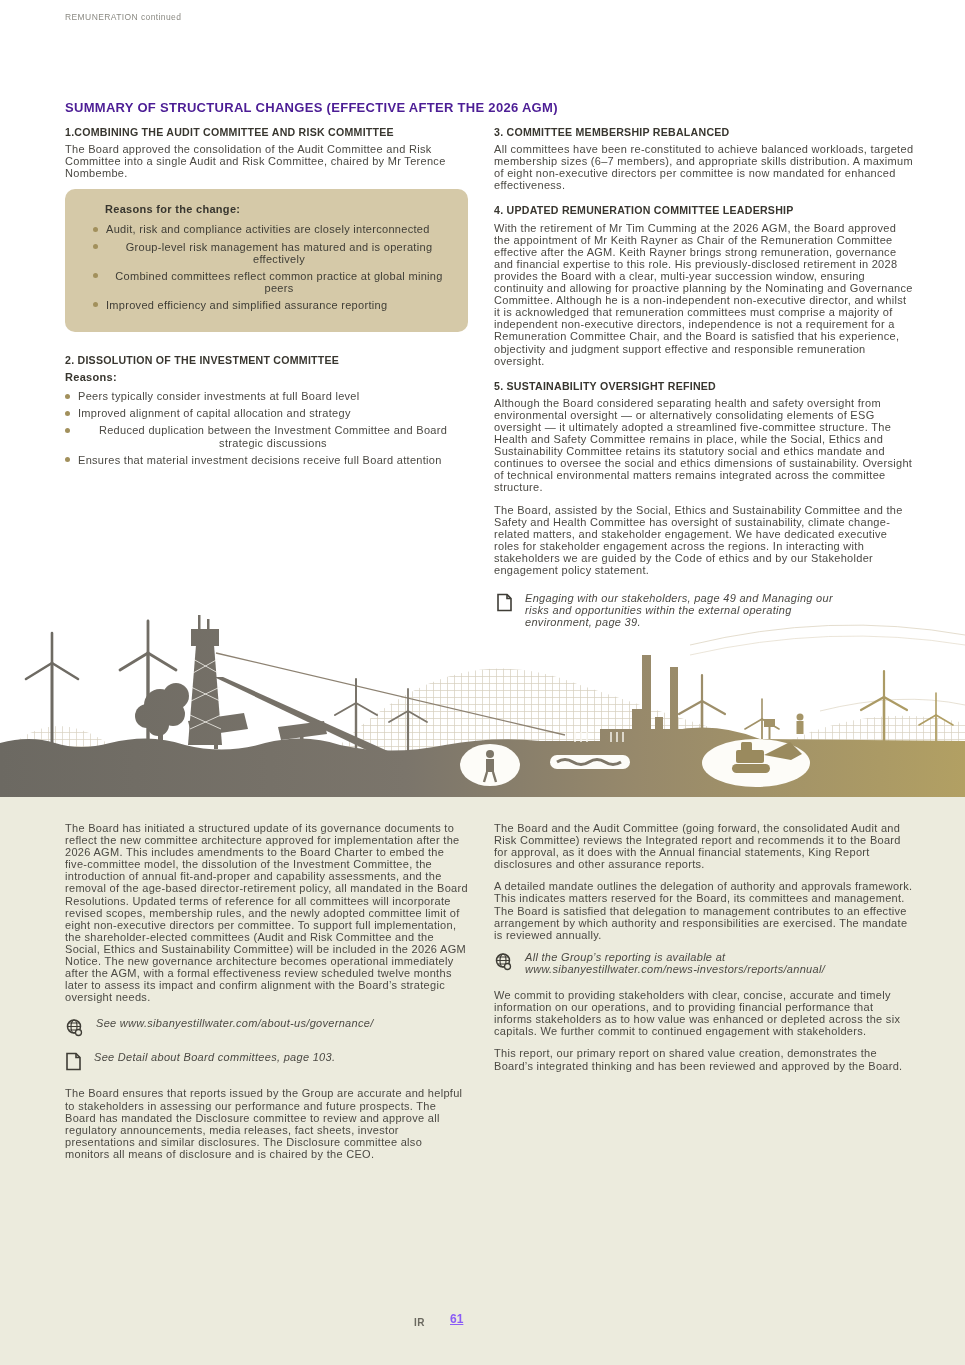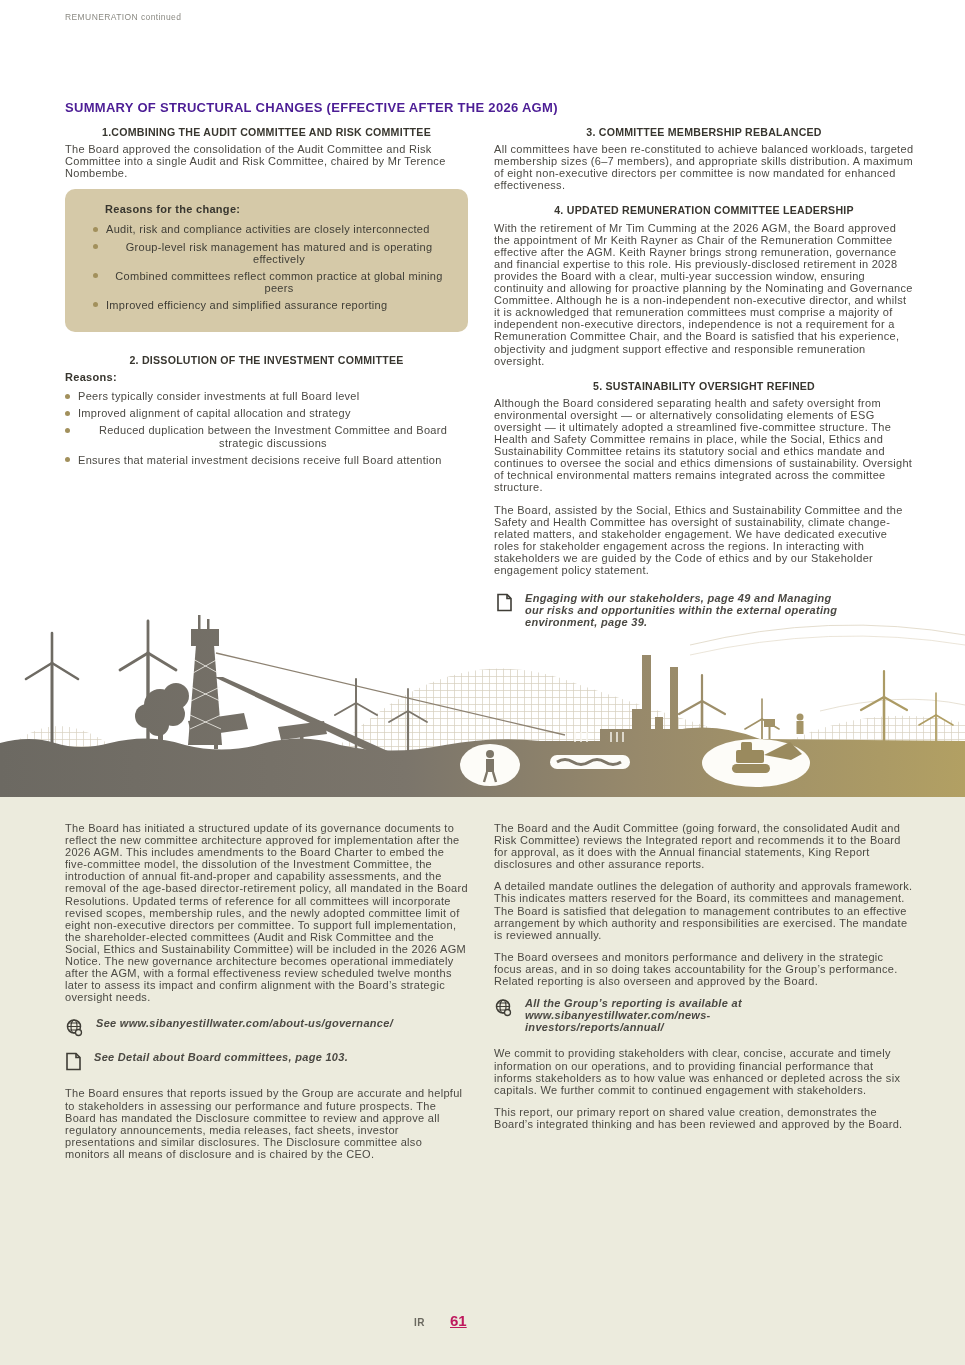--- a/index.html
+++ b/index.html
@@ -6,38 +6,38 @@
   body{
     width:965px;height:1365px;position:relative;background:#ffffff;
     font-family:"Liberation Sans", sans-serif;color:#4b4943;overflow:hidden;
     -webkit-font-smoothing:antialiased;
   }
   .hdr-label{position:absolute;left:65px;top:12px;font-size:8.5px;letter-spacing:.4px;color:#8b8a83;}
   .page-title{position:absolute;left:65px;top:100px;font-size:13px;font-weight:bold;color:#4c1d95;letter-spacing:.3px;}
   .col{position:absolute;font-size:11px;line-height:12.1px;letter-spacing:.3px;color:#4b4943;}
   .col-tl{left:65px;top:126px;width:403px;}
   .col-tr{left:494px;top:126px;width:420px;}
-  h3.sec{font-size:10.6px;font-weight:bold;color:#38362f;margin:0 0 5px 0;letter-spacing:.25px;text-align:center;}
+  h3.sec{font-size:10.6px;font-weight:bold;color:#38362f;margin:0 0 5px 0;letter-spacing:.25px;}
   p.body{margin:0 0 10px 0;}
   .box{background:#d5c9a8;border-radius:10px;padding:14px 16px 16px 28px;margin:6px 0 22px 0;color:#3f3d36;}
   .box .box-h{font-weight:bold;color:#38362f;margin:0 0 8px 12px;}
   .blist{list-style:none;margin:0;padding:0;}
   .blist li{display:flex;gap:8px;margin:0 0 5px 0;text-align:center;}
   .blist li .dot{flex:0 0 auto;width:5px;height:5px;border-radius:50%;background:#a2905c;margin-top:3.5px;}
   .rlabel{font-weight:bold;color:#38362f;margin:0 0 7px 0;}
   .note{display:flex;gap:12px;margin:16px 0 0 6px;align-items:flex-start;}
-  .note .txt{font-style:italic;color:#4b4943;font-weight:bold;}
+  .note .txt{font-style:italic;color:#4b4943;}
   .note svg{flex:0 0 auto;margin-top:1px;}
   .illus{position:absolute;left:0;top:593px;width:965px;height:204px;}
   .bottom{position:absolute;left:0;top:797px;width:965px;height:568px;background:#ecebdd;}
   .col-bl{left:65px;top:822px;width:404px;}
   .col-br{left:494px;top:822px;width:420px;}
   .footer{position:absolute;left:0;top:1312px;width:965px;font-size:0;}
   .footer .ir{position:absolute;left:414px;top:5px;font-size:10px;font-weight:bold;color:#6b6960;letter-spacing:.5px;}
-  .footer .pg{position:absolute;left:450px;top:0;font-size:15px;font-weight:bold;color:#be185d;text-decoration:underline;}
+  .footer .pg{position:absolute;left:450px;top:0;font-size:12px;font-weight:bold;color:#8b5cf6;text-decoration:underline;}
 </style>
 </head>
 <body>
 
 <div class="hdr-label">REMUNERATION continued</div>
 <div class="page-title">SUMMARY OF STRUCTURAL CHANGES (EFFECTIVE AFTER THE 2026 AGM)</div>
 
 <div class="col col-tl">
   <h3 class="sec">1.COMBINING THE AUDIT COMMITTEE AND RISK COMMITTEE</h3>
   <p class="body">The Board approved the consolidation of the Audit Committee and Risk Committee into a single Audit and Risk Committee, chaired by Mr Terence Nombembe.</p>
@@ -219,21 +219,20 @@
       <path d="M11 1.5 V5.5 H15" fill="none" stroke="#3f3d36" stroke-width="1.6"></path>
     </svg>
     <span class="txt">See Detail about Board committees, page 103.</span>
   </div>
   <p class="body">The Board ensures that reports issued by the Group are accurate and helpful to stakeholders in assessing our performance and future prospects. The Board has mandated the Disclosure committee to review and approve all regulatory announcements, media releases, fact sheets, investor presentations and similar disclosures. The Disclosure committee also monitors all means of disclosure and is chaired by the CEO.</p>
 </div>
 
 <div class="col col-br">
   <p class="body">The Board and the Audit Committee (going forward, the consolidated Audit and Risk Committee) reviews the Integrated report and recommends it to the Board for approval, as it does with the Annual financial statements, King Report disclosures and other assurance reports.</p>
   <p class="body">A detailed mandate outlines the delegation of authority and approvals framework. This indicates matters reserved for the Board, its committees and management. The Board is satisfied that delegation to management contributes to an effective arrangement by which authority and responsibilities are exercised. The mandate is reviewed annually.</p>
-  <p class="body">The Board oversees and monitors performance and delivery in the strategic focus areas, and in so doing takes accountability for the Group’s performance. Related reporting is also overseen and approved by the Board.</p>
   <div class="note" style="margin:4px 0 14px 0;width:340px">
     <svg width="19" height="19" viewBox="0 0 19 19">
       <circle cx="9" cy="8.5" r="6.5" fill="none" stroke="#3f3d36" stroke-width="1.5"></circle>
       <ellipse cx="9" cy="8.5" rx="3" ry="6.5" fill="none" stroke="#3f3d36" stroke-width="1.2"></ellipse>
       <path d="M2.5 8.5 H15.5 M3.6 5 H14.4 M3.6 12 H14.4" stroke="#3f3d36" stroke-width="1.2" fill="none"></path>
       <circle cx="13.5" cy="14.5" r="3" fill="#ecebdd" stroke="#3f3d36" stroke-width="1.3"></circle>
     </svg>
     <span class="txt">All the Group’s reporting is available at www.sibanyestillwater.com/news-investors/reports/annual/</span>
   </div>
   <p class="body">We commit to providing stakeholders with clear, concise, accurate and timely information on our operations, and to providing financial performance that informs stakeholders as to how value was enhanced or depleted across the six capitals. We further commit to continued engagement with stakeholders.</p>

